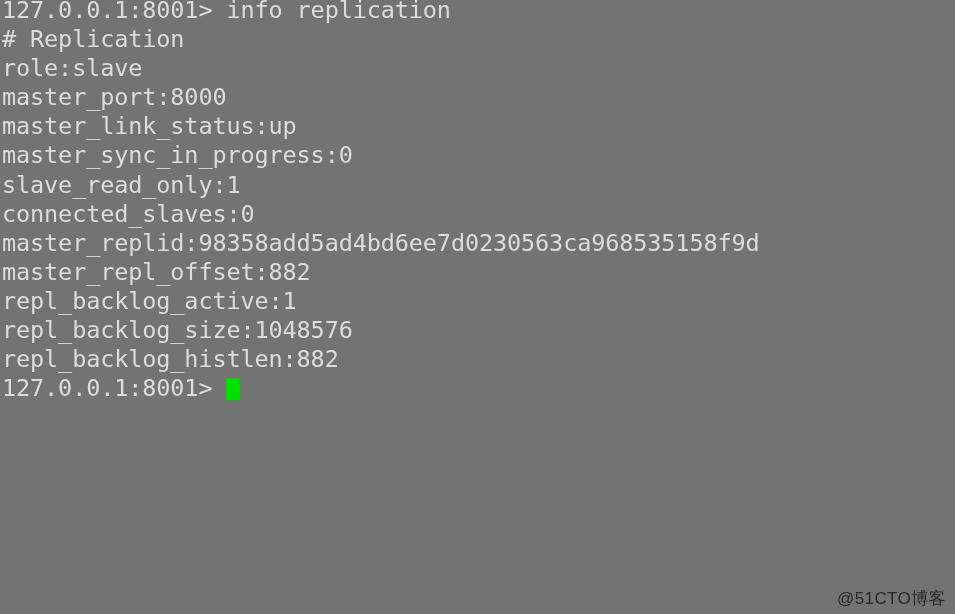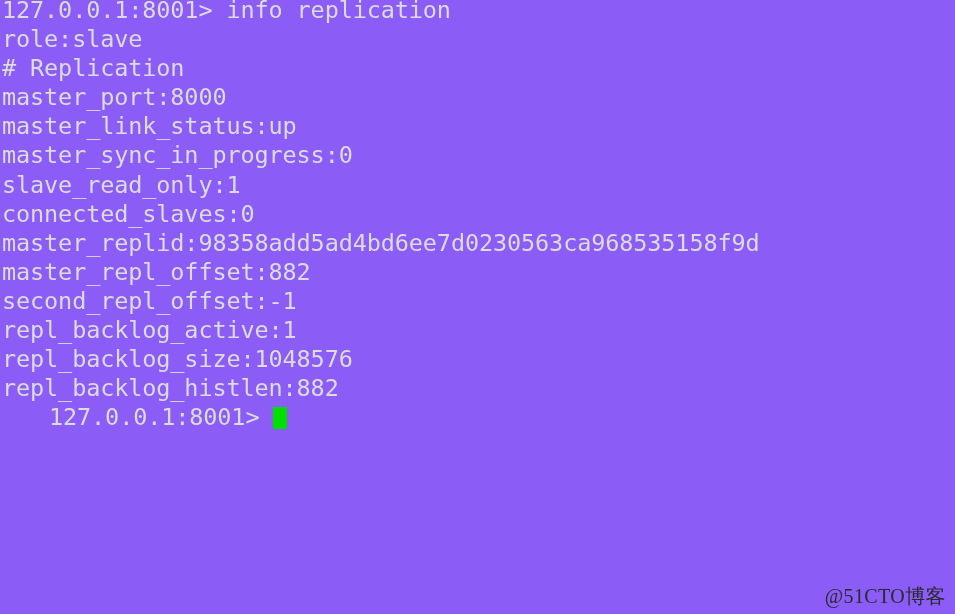--- a/index.html
+++ b/index.html
@@ -10,21 +10,21 @@
   body {
     width: 955px;
     height: 614px;
     overflow: hidden;
     font-family: "DejaVu Sans Mono", "Liberation Mono", monospace;
   }
   #terminal {
     position: relative;
     width: 955px;
     height: 614px;
-    background: #8b5cf6;
+    background: #737373;
     overflow: hidden;
   }
   #screen {
     position: absolute;
     left: 0;
     
     top: -4px;
     width: 955px;
     padding: 0;
     margin: 0;
@@ -36,60 +36,58 @@
     white-space: pre;
     font-family: "DejaVu Sans Mono", "Liberation Mono", monospace;
     font-size: 23.5px;
     letter-spacing: -0.12px;
     color: #dcdcdc;
     padding-left: 2px;
     margin: 0;
   }
   .line.prompt-line {
     color: #dcdcdc;
-    margin-left: 47px;
   }
   .cursor {
     display: inline-block;
     width: 14px;
     height: 22px;
     background: #00e000;
     vertical-align: -4px;
     margin-left: 0px;
   }
   #watermark {
     position: absolute;
     right: 9px;
     bottom: 4px;
-    font-family: Liberation Serif, serif;
-    font-size: 20px;
+    font-family: Liberation Sans, sans-serif;
+    font-size: 17px;
     color: #2a2a2a;
     letter-spacing: 0.4px;
     white-space: pre;
     user-select: none;
   }
 </style>
 </head>
 <body>
 
 <div id="terminal">
 
   <div id="screen">
 
     <div class="line">127.0.0.1:8001&gt; info replication</div>
+    <div class="line"># Replication</div>
     <div class="line">role:slave</div>
-    <div class="line"># Replication</div>
     <div class="line">master_port:8000</div>
     <div class="line">master_link_status:up</div>
     <div class="line">master_sync_in_progress:0</div>
     <div class="line">slave_read_only:1</div>
     <div class="line">connected_slaves:0</div>
     <div class="line">master_replid:98358add5ad4bd6ee7d0230563ca968535158f9d</div>
     <div class="line">master_repl_offset:882</div>
-    <div class="line">second_repl_offset:-1</div>
     <div class="line">repl_backlog_active:1</div>
     <div class="line">repl_backlog_size:1048576</div>
     <div class="line">repl_backlog_histlen:882</div>
 
     <div class="line prompt-line"><span>127.0.0.1:8001&gt; </span><span class="cursor"></span></div>
 
   </div>
 
   <div id="watermark">@51CTO博客</div>
 

